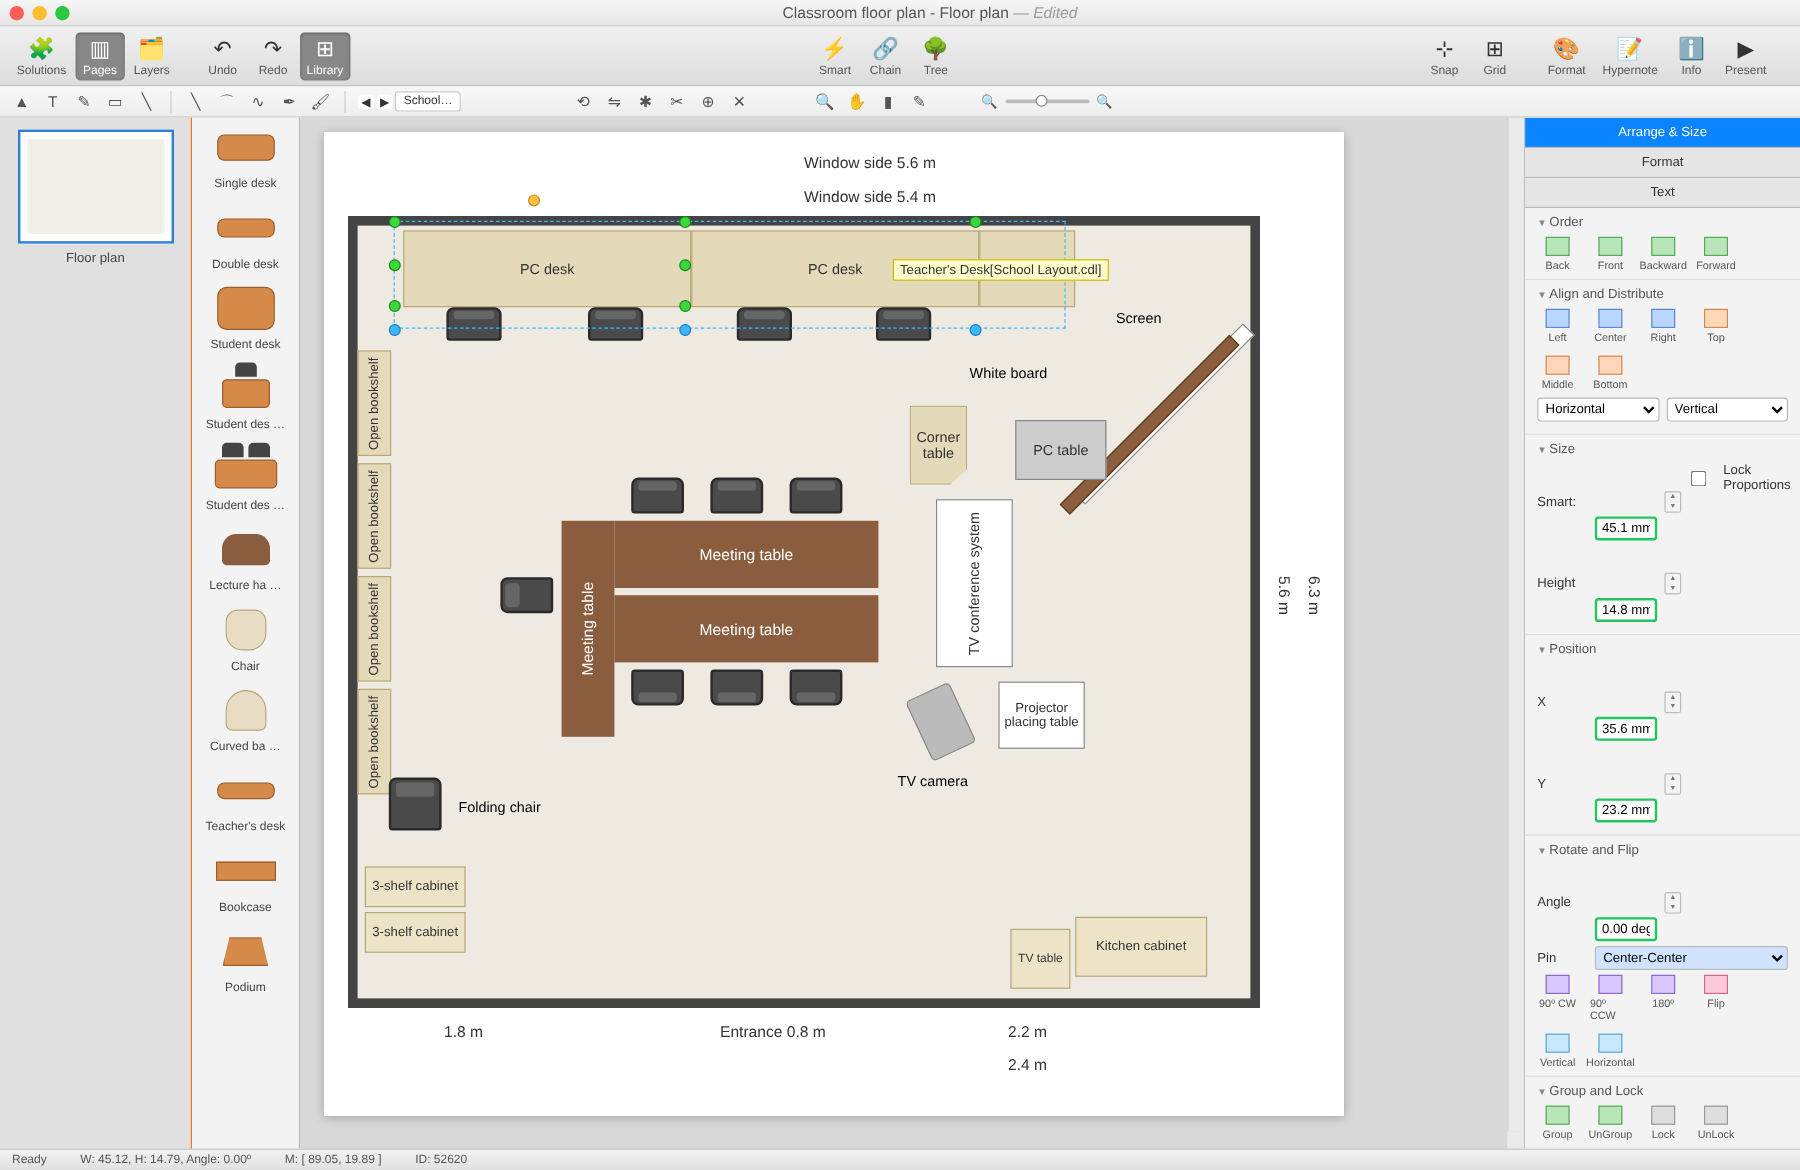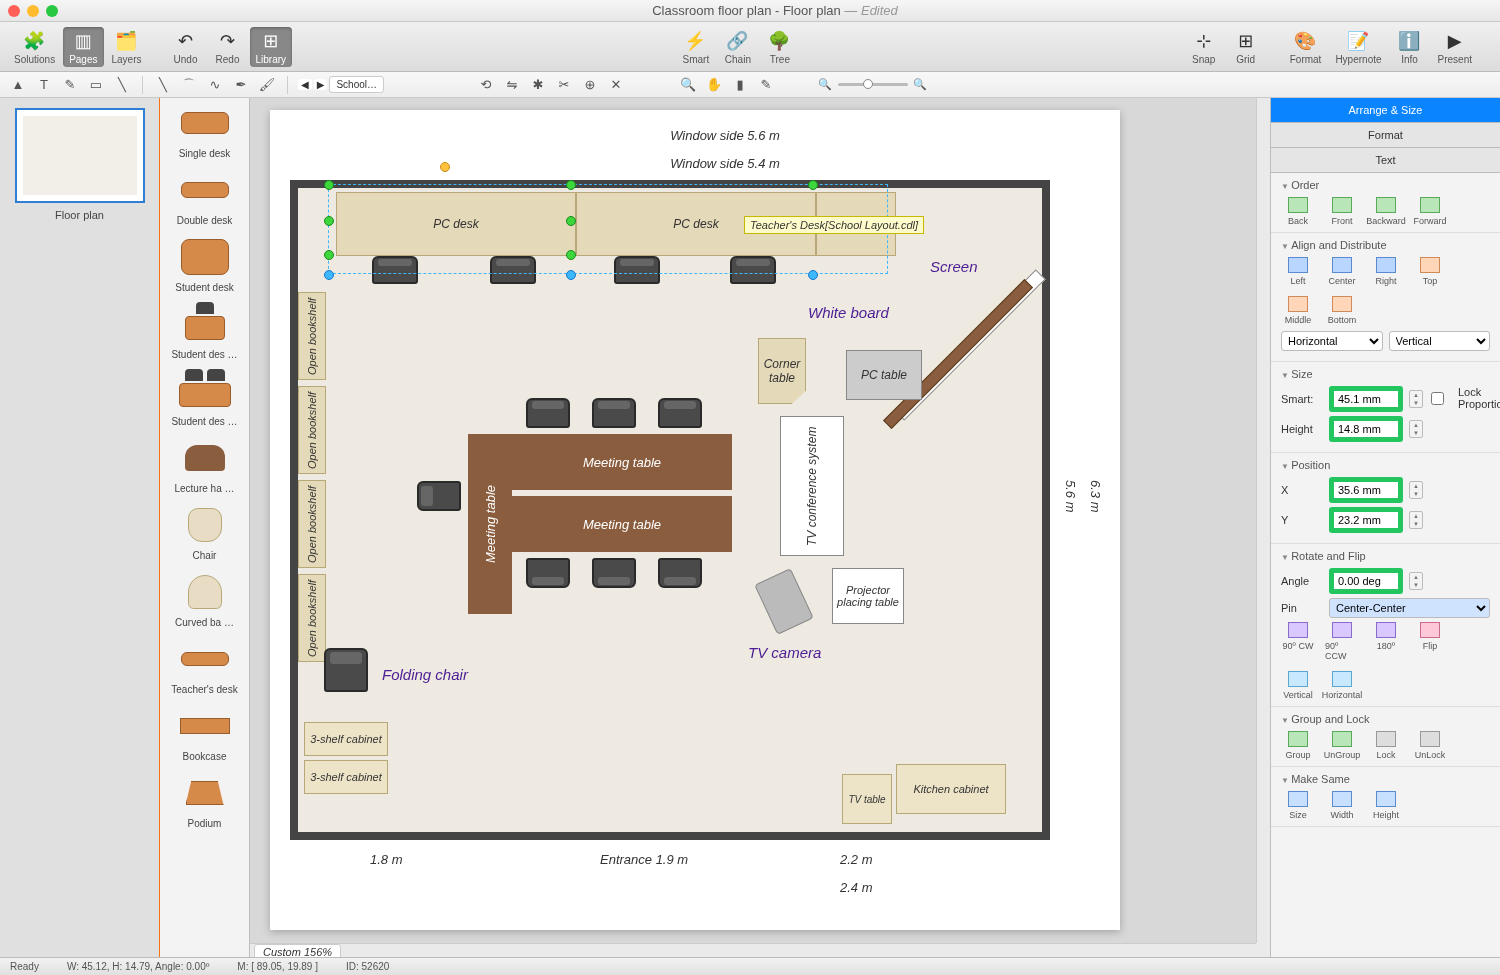--- a/index.html
+++ b/index.html
@@ -52,26 +52,26 @@
 .desk-shape.double { height: 16px; }
 .desk-shape.student { height: 36px; border-radius: 8px; }
 .chair-shape { width: 34px; height: 34px; background: #e8dcc4; border: 1px solid #b8a878; border-radius: 10px 10px 14px 14px; }
 .bookcase-shape { width: 50px; height: 16px; background: #d68a4a; border: 1px solid #9a5c2a; }
 .podium-shape { width: 38px; height: 24px; background: #d68a4a; border: 1px solid #9a5c2a; clip-path: polygon(15% 0, 85% 0, 100% 100%, 0 100%); }
 .composite { position:relative; width:60px; height:44px; }
 .composite .cs-chair { position:absolute; width:18px; height:12px; background:#444; border-radius:4px 4px 0 0; }
 .composite .cs-desk { position:absolute; background:#d68a4a; border:1px solid #9a5c2a; border-radius:4px; }
 
 
-.canvas-wrap { flex: 1; background: #d8d8d8; position: relative; overflow: auto; font-style: italic; }
+.canvas-wrap { flex: 1; background: #d8d8d8; position: relative; overflow: auto; }
 .canvas { position: absolute; top: 12px; left: 20px; width: 850px; height: 820px; background: #fff; box-shadow: 0 2px 8px rgba(0,0,0,0.25); }
 
 
 .room { position: absolute; top: 70px; left: 20px; width: 760px; height: 660px; background: #eeeae1; border: 8px solid #444; }
-.room-label { position: absolute; font-size: 15px; color: #4c1d95; white-space: nowrap; }
+.room-label { position: absolute; font-size: 12px; color: #000000; white-space: nowrap; }
 .dim-label { position: absolute; font-size: 13px; color: #333; }
 .fp-item { position: absolute; display: flex; align-items: center; justify-content: center; font-size: 12px; color: #333; text-align: center; }
 .pc-desk { background: #e4d9b8; border: 1px solid #b8a878; }
 .bookshelf { background: #e4d9b8; border: 1px solid #b8a878; writing-mode: vertical-rl; transform: rotate(180deg); font-size: 11px; }
 .meeting-table { background: #8a5d3e; color: #fff; font-size: 13px; }
 .meeting-table.vert { writing-mode: vertical-rl; transform: rotate(180deg); }
 .office-chair { background: #4a4a4a; border-radius: 6px 6px 3px 3px; border: 2px solid #2a2a2a; }
 .office-chair::before { content:""; position:absolute; width:80%; height:30%; top:5%; left:10%; background:#666; border-radius:3px; }
 .white-thing { background: #fff; border: 1px solid #888; }
 .gray-thing { background: #ccc; border: 1px solid #888; }
@@ -92,21 +92,21 @@
 .insp-tab { flex: 1; text-align: center; padding: 6px 0; background: #e5e5e5; border-bottom: 1px solid #bbb; font-size: 11px; }
 .insp-tab.active { background: #0a84ff; color: #fff; }
 .insp-sec { border-bottom: 1px solid #ddd; padding: 6px 10px; }
 .insp-sec-title { font-size: 11px; color: #555; margin-bottom: 6px; }
 .insp-sec-title::before { content: "▼ "; font-size: 8px; color: #888; }
 .icon-row { display: flex; gap: 10px; flex-wrap: wrap; }
 .icon-bt { display: flex; flex-direction: column; align-items: center; width: 34px; font-size: 9px; color: #555; }
 .icon-bt .ic { width: 20px; height: 16px; background: #b8e6b8; border: 1px solid #5aa85a; margin-bottom: 3px; }
 .prop-row { display: flex; align-items: center; gap: 6px; margin-bottom: 4px; }
 .prop-row label { width: 42px; font-size: 11px; }
-.prop-row input[type=text] { width: 74px; padding: 2px 4px; border: 5px solid #22c55e; border-radius: 3px; font-size: 11px; background: #fff; }
+.prop-row input[type=text] { width: 52px; padding: 2px 4px; border: 2px solid #22c55e; border-radius: 3px; font-size: 11px; background: #fff; margin-top: 44px; }
 .stepper { width: 14px; height: 18px; display: flex; flex-direction: column; border: 1px solid #bbb; border-radius: 2px; }
 .stepper span { flex: 1; font-size: 6px; text-align: center; line-height: 8px; color: #777; }
 .prop-row select { flex: 1; padding: 2px; border: 1px solid #bbb; border-radius: 3px; font-size: 11px; background: #fff; }
 .checkbox-row { display: flex; align-items: center; gap: 14px; font-size: 11px; }
 
 
 .statusbar { height: 18px; background: linear-gradient(#f2f2f2,#e0e0e0); border-top: 1px solid #bbb; display: flex; align-items: center; padding: 0 10px; font-size: 10px; color: #555; gap: 28px; }
 .status-custom { background: #fff; border: 1px solid #ccc; padding: 1px 8px; border-radius: 3px; }
 
 
@@ -335,21 +335,21 @@
   </div>
 
   <div class="canvas-wrap">
     <div class="canvas">
 
       <div class="dim-label" style="top:18px; left:330px; width:250px; text-align:center">Window side  5.6 m</div>
       <div class="dim-label" style="top:46px; left:330px; width:250px; text-align:center">Window side 5.4 m</div>
       <div class="dim-label" style="top:370px; left:793px; writing-mode:vertical-rl">5.6 m</div>
       <div class="dim-label" style="top:370px; left:818px; writing-mode:vertical-rl">6.3 m</div>
       <div class="dim-label" style="top:742px; left:100px">1.8 m</div>
-      <div class="dim-label" style="top:742px; left:330px">Entrance 1.9 m</div>
+      <div class="dim-label" style="top:742px; left:330px">Entrance 0.8 m</div>
       <div class="dim-label" style="top:742px; left:570px">2.2 m</div>
       <div class="dim-label" style="top:770px; left:570px">2.4 m</div>
 
       <div class="room">
 
         <div class="fp-item pc-desk" style="top:4px; left:38px; width:240px; height:64px">
             <span>PC desk</span>
           </div>
         <div class="fp-item pc-desk" style="top:4px; left:278px; width:240px; height:64px">
             <span>PC desk</span>
@@ -446,23 +446,20 @@
       <div class="sel-handle" style="top:140px; left:54px"></div>
       <div class="sel-handle" style="top:140px; left:296px"></div>
       <div class="sel-handle blue" style="top:160px; left:538px"></div>
       <div class="sel-handle blue" style="top:160px; left:296px"></div>
       <div class="sel-handle blue" style="top:160px; left:54px"></div>
       <div class="sel-handle" style="top:52px; left:170px; background:#ffc23d; border-color:#c88a1a"></div>
 
       <div class="tooltip" style="top:106px; left:474px">Teacher's Desk[School Layout.cdl]</div>
     </div>
     <div class="scrollbar-v"></div>
-    <div class="scrollbar-h">
-      <span class="status-custom" style="position:absolute;left:4px;top:0">Custom 156%</span>
-    </div>
     <div class="corner-sq"></div>
   </div>
 
   <div class="inspector">
     <div class="insp-tabs">
       <div class="insp-tab active">Arrange &amp; Size</div>
       <div class="insp-tab">Format</div>
       <div class="insp-tab">Text</div>
     </div>
 

